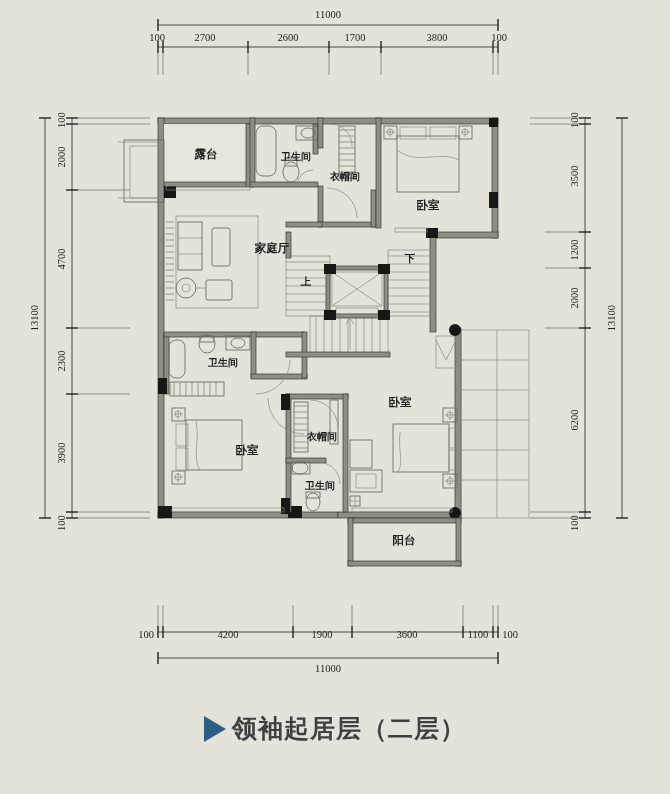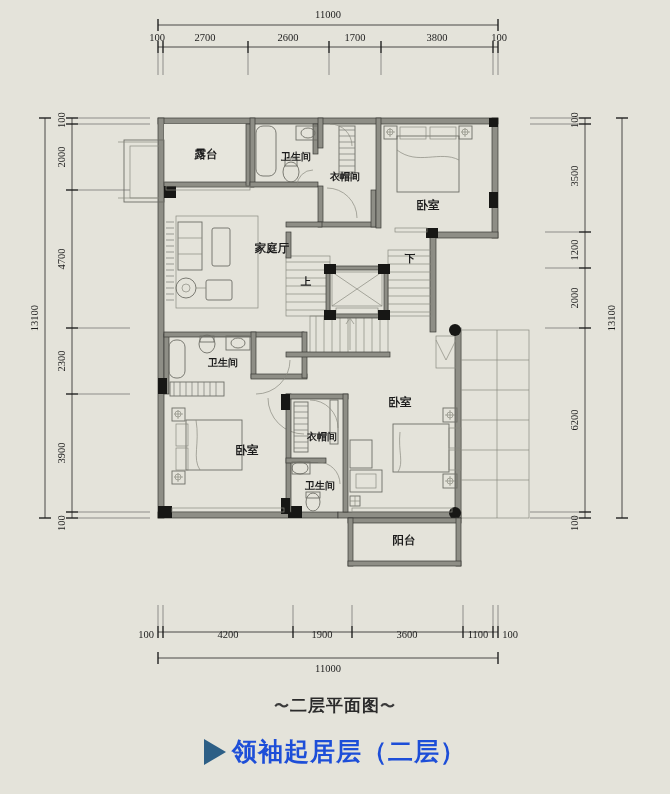--- a/index.html
+++ b/index.html
@@ -20,21 +20,21 @@
   
   .room{font-family:"DejaVu Sans","Liberation Sans",sans-serif;font-size:11.5px;fill:#1b1b1b;font-weight:700;}
   .roomsm{font-family:"DejaVu Sans","Liberation Sans",sans-serif;font-size:10px;fill:#1b1b1b;font-weight:700;}
   .arrowtxt{font-family:"DejaVu Sans","Liberation Sans",sans-serif;font-size:10.5px;fill:#1b1b1b;font-weight:700;}
 
   .caption-wrap{position:absolute;left:0;top:694px;width:670px;text-align:center;}
   .cap1{font-family:"DejaVu Serif","Liberation Serif",serif;font-size:17px;color:#2b2b2b;letter-spacing:1px;font-weight:700;}
   .cap1 .sw{font-size:15px;color:#3a3a3a;}
   .cap2row{margin-top:18px;display:flex;align-items:center;justify-content:center;gap:6px;}
   .tri{width:0;height:0;border-top:13px solid transparent;border-bottom:13px solid transparent;border-left:22px solid #2d5f86;}
-  .cap2{font-family:"DejaVu Serif","Liberation Serif",serif;font-size:25px;font-weight:700;color:#1d4ed8;letter-spacing:1px;}
+  .cap2{font-family:"DejaVu Serif","Liberation Serif",serif;font-size:25px;font-weight:700;color:#404040;letter-spacing:1px;}
 </style>
 </head>
 <body>
 
 <div id="stage">
 
   <svg class="plan" viewBox="0 0 670 794">
     <defs>
       <style>
         .wall{fill:#8e8e86;stroke:#3a3a36;stroke-width:0.7;}
@@ -526,22 +526,19 @@
 
       <g>
         <text class="arrowtxt" x="306" y="285" text-anchor="middle">上</text>
         <text class="arrowtxt" x="410" y="262" text-anchor="middle">下</text>
       </g>
 
     </g>
   </svg>
 
   <div class="caption-wrap">
-    <div class="cap1">
-      <span class="sw">〜</span><span>二层平面图</span><span class="sw">〜</span>
-    </div>
     <div class="cap2row">
       <span class="tri"></span>
       <span class="cap2">领袖起居层（二层）</span>
     </div>
   </div>
 
 </div>
 
 </body></html>

